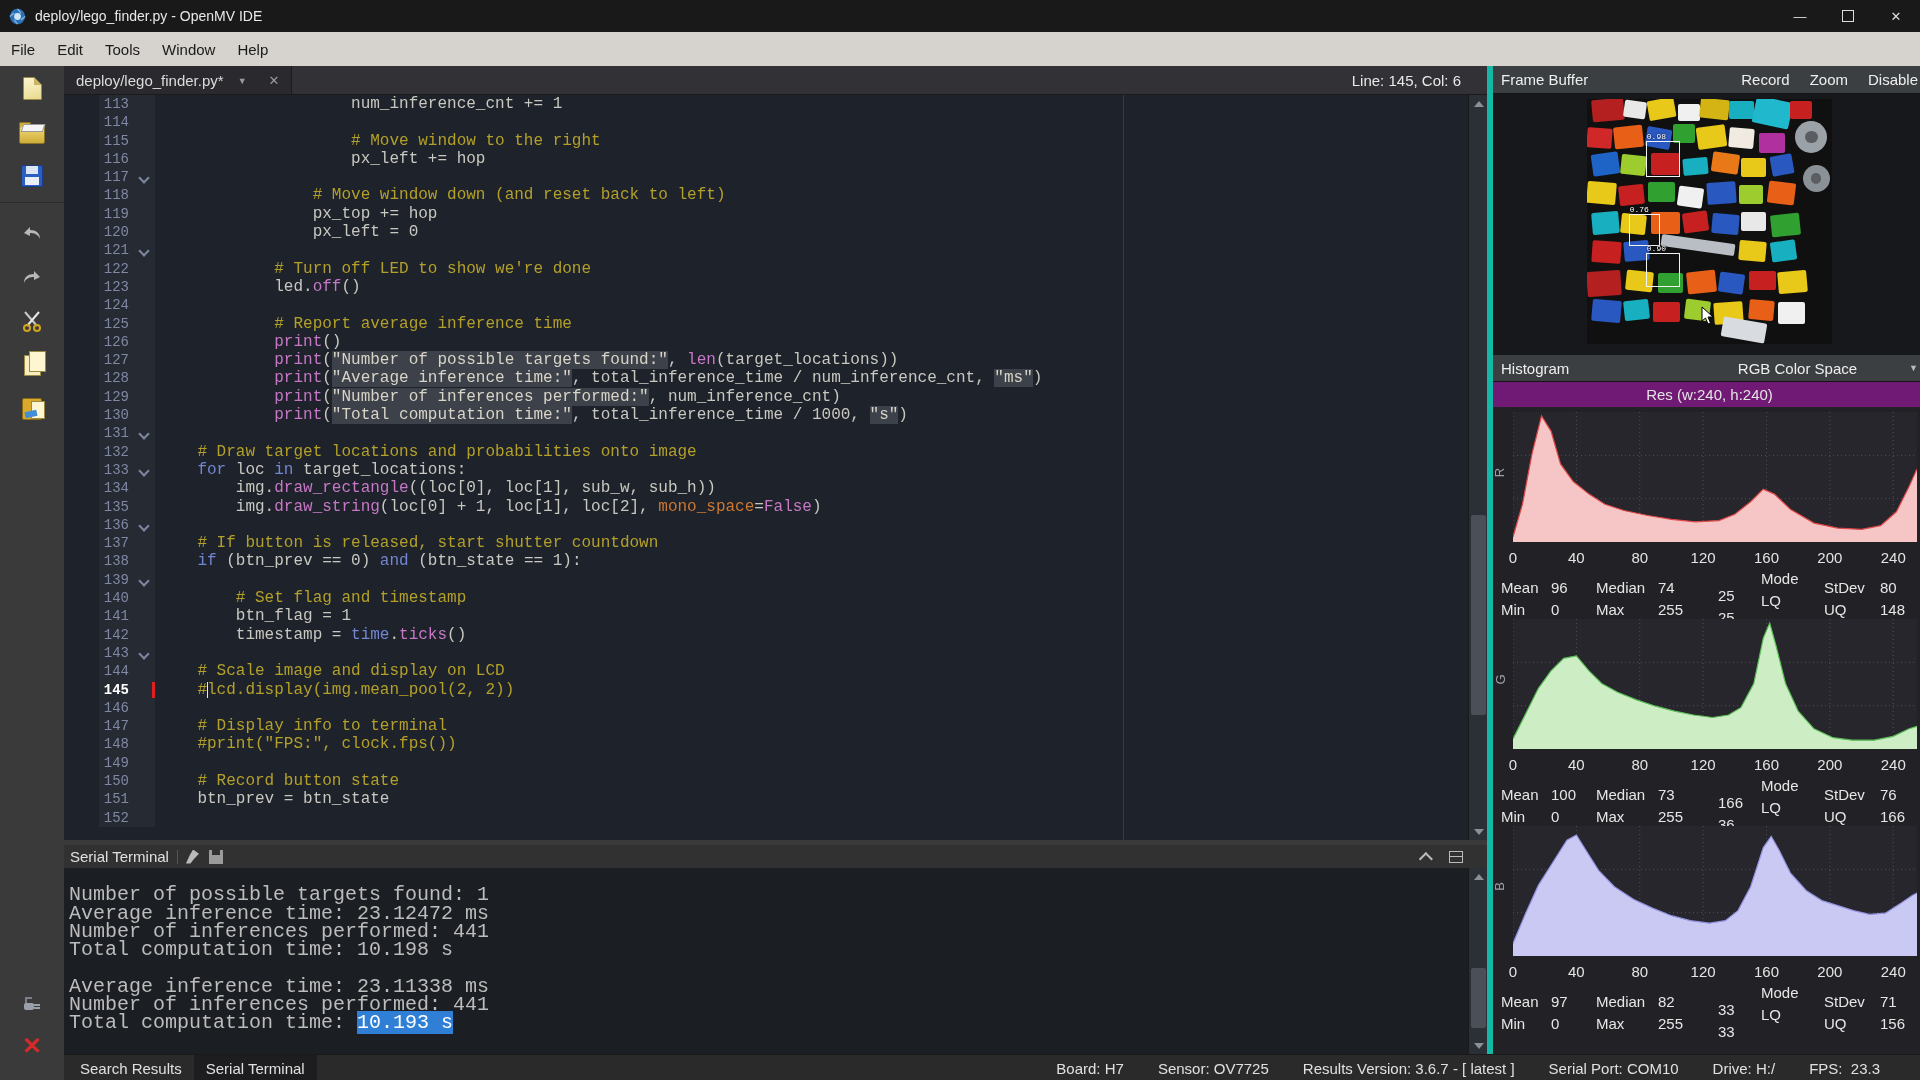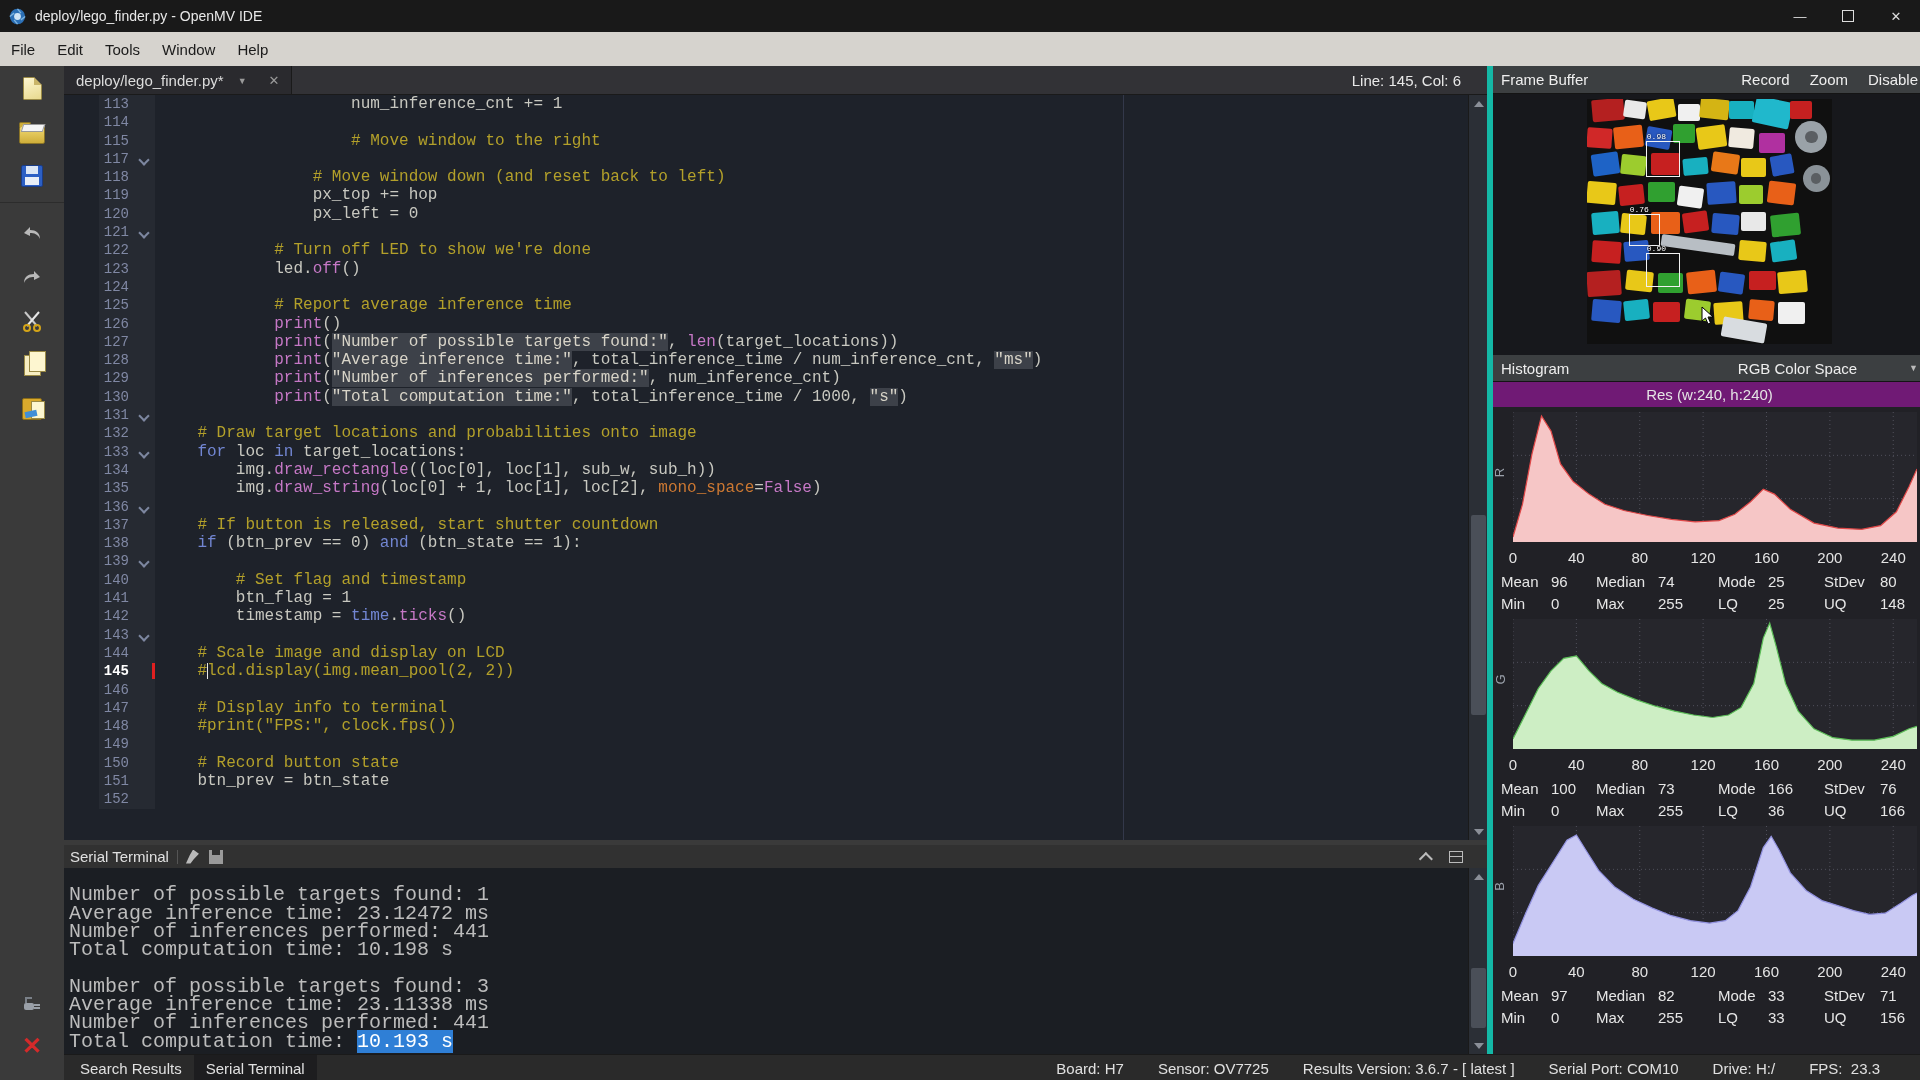--- a/index.html
+++ b/index.html
@@ -95,21 +95,21 @@
   .cspace{margin-left:auto;display:flex;align-items:center;}
   .cspace .caret{font-size:9px;color:#bbb;margin:0 8px 0 52px;}
   .resline{height:25px;display:flex;align-items:center;justify-content:center;color:#e4e4e4;font-size:15px;background:#701a75;}
   .chan{position:relative;}
   .chanlabel{position:absolute;left:2px;top:58px;color:#9aa0aa;font-size:13px;transform:rotate(-90deg);}
   .chart{position:absolute;left:20px;top:5px;}
   .tickrow{position:relative;height:22px;color:#e4e4e4;font-size:15px;}
   .tick{position:absolute;top:1px;transform:translateX(-50%);}
   .statrow{display:grid;grid-template-columns:95px 122px 106px 102px;padding-left:8px;color:#e6e6e6;font-size:15px;height:22px;align-items:center;}
   .statcell .sl{display:inline-block;}
-  .statrow .c1 .sl{width:50px;} .statrow .c2 .sl{width:62px;} .statrow .c3 .sl{width:50px;} .statrow .c4 .sl{width:56px;}
+  .statrow .c1 .sl{width:50px;} .statrow .c2 .sl{width:62px;} .statrow .c3 .sl{width:50px;margin-left:43px;} .statrow .c4 .sl{width:56px;}
   
   .statusbar{position:absolute;left:0;top:1054px;width:1920px;height:26px;background:#2a2a2a;border-top:1px solid #1a1a1a;
              display:flex;align-items:center;color:#e0e0e0;font-size:15px;}
   .sbtabs{display:flex;margin-left:68px;height:100%;}
   .sbtab{padding:8px 12px;display:flex;align-items:center;}
   .sbtab.active{background:#1d1d1f;}
   .sbitems{margin-left:auto;margin-right:40px;display:flex;gap:34px;white-space:pre;}
 </style>
 </head>
 <body>
@@ -205,20 +205,21 @@
         <span class="close">✕</span>
       </div>
       <span class="cursorpos">Line: 145, Col: 6</span>
     </div>
 
     <div class="editor" id="codearea">
       <div class="guide"></div>
     <div class="cl"><div class="ln">113</div><div class="foldc"></div><div class="ct"><span class="p">                    </span><span class="p">num_inference_cnt += 1</span></div></div>
         <div class="cl"><div class="ln">114</div><div class="foldc"></div><div class="ct"></div></div>
         <div class="cl"><div class="ln">115</div><div class="foldc"></div><div class="ct"><span class="p">                    </span><span class="c"># Move window to the right</span></div></div>
+        <div class="cl"><div class="ln">116</div><div class="foldc"></div><div class="ct"><span class="p">                    </span><span class="p">px_left += hop</span></div></div>
         <div class="cl"><div class="ln">117</div><div class="foldc foldmark"></div><div class="ct"></div></div>
         <div class="cl"><div class="ln">118</div><div class="foldc"></div><div class="ct"><span class="p">                </span><span class="c"># Move window down (and reset back to left)</span></div></div>
         <div class="cl"><div class="ln">119</div><div class="foldc"></div><div class="ct"><span class="p">                </span><span class="p">px_top += hop</span></div></div>
         <div class="cl"><div class="ln">120</div><div class="foldc"></div><div class="ct"><span class="p">                </span><span class="p">px_left = 0</span></div></div>
         <div class="cl"><div class="ln">121</div><div class="foldc foldmark"></div><div class="ct"></div></div>
         <div class="cl"><div class="ln">122</div><div class="foldc"></div><div class="ct"><span class="p">            </span><span class="c"># Turn off LED to show we're done</span></div></div>
         <div class="cl"><div class="ln">123</div><div class="foldc"></div><div class="ct"><span class="p">            </span><span class="p">led.</span><span class="k">off</span><span class="p">()</span></div></div>
         <div class="cl"><div class="ln">124</div><div class="foldc"></div><div class="ct"></div></div>
         <div class="cl"><div class="ln">125</div><div class="foldc"></div><div class="ct"><span class="p">            </span><span class="c"># Report average inference time</span></div></div>
         <div class="cl"><div class="ln">126</div><div class="foldc"></div><div class="ct"><span class="p">            </span><span class="k">print</span><span class="p">()</span></div></div>
@@ -272,21 +273,20 @@
       </span>
     </div>
 
     <div class="terminal" id="terminal">
         <div class="tl"></div>
         <div class="tl">Number of possible targets found: 1</div>
         <div class="tl">Average inference time: 23.12472 ms</div>
         <div class="tl">Number of inferences performed: 441</div>
         <div class="tl">Total computation time: 10.198 s</div>
         <div class="tl"></div>
-        <div class="tl">Number of possible targets found: 3</div>
         <div class="tl">Average inference time: 23.11338 ms</div>
         <div class="tl">Number of inferences performed: 441</div>
         <div class="tl"><span>Total computation time: </span><span class="sel">10.193 s</span></div>
       </div>
     <div class="vscroll" style="left:1404px;top:802px;height:186px;">
       <div class="varrow" style="top:0;">
           <span class="tri-up"></span>
         </div>
       <div class="vthumb" style="top:100px;height:60px;"></div>
       <div class="varrow" style="bottom:0;top:auto;">

